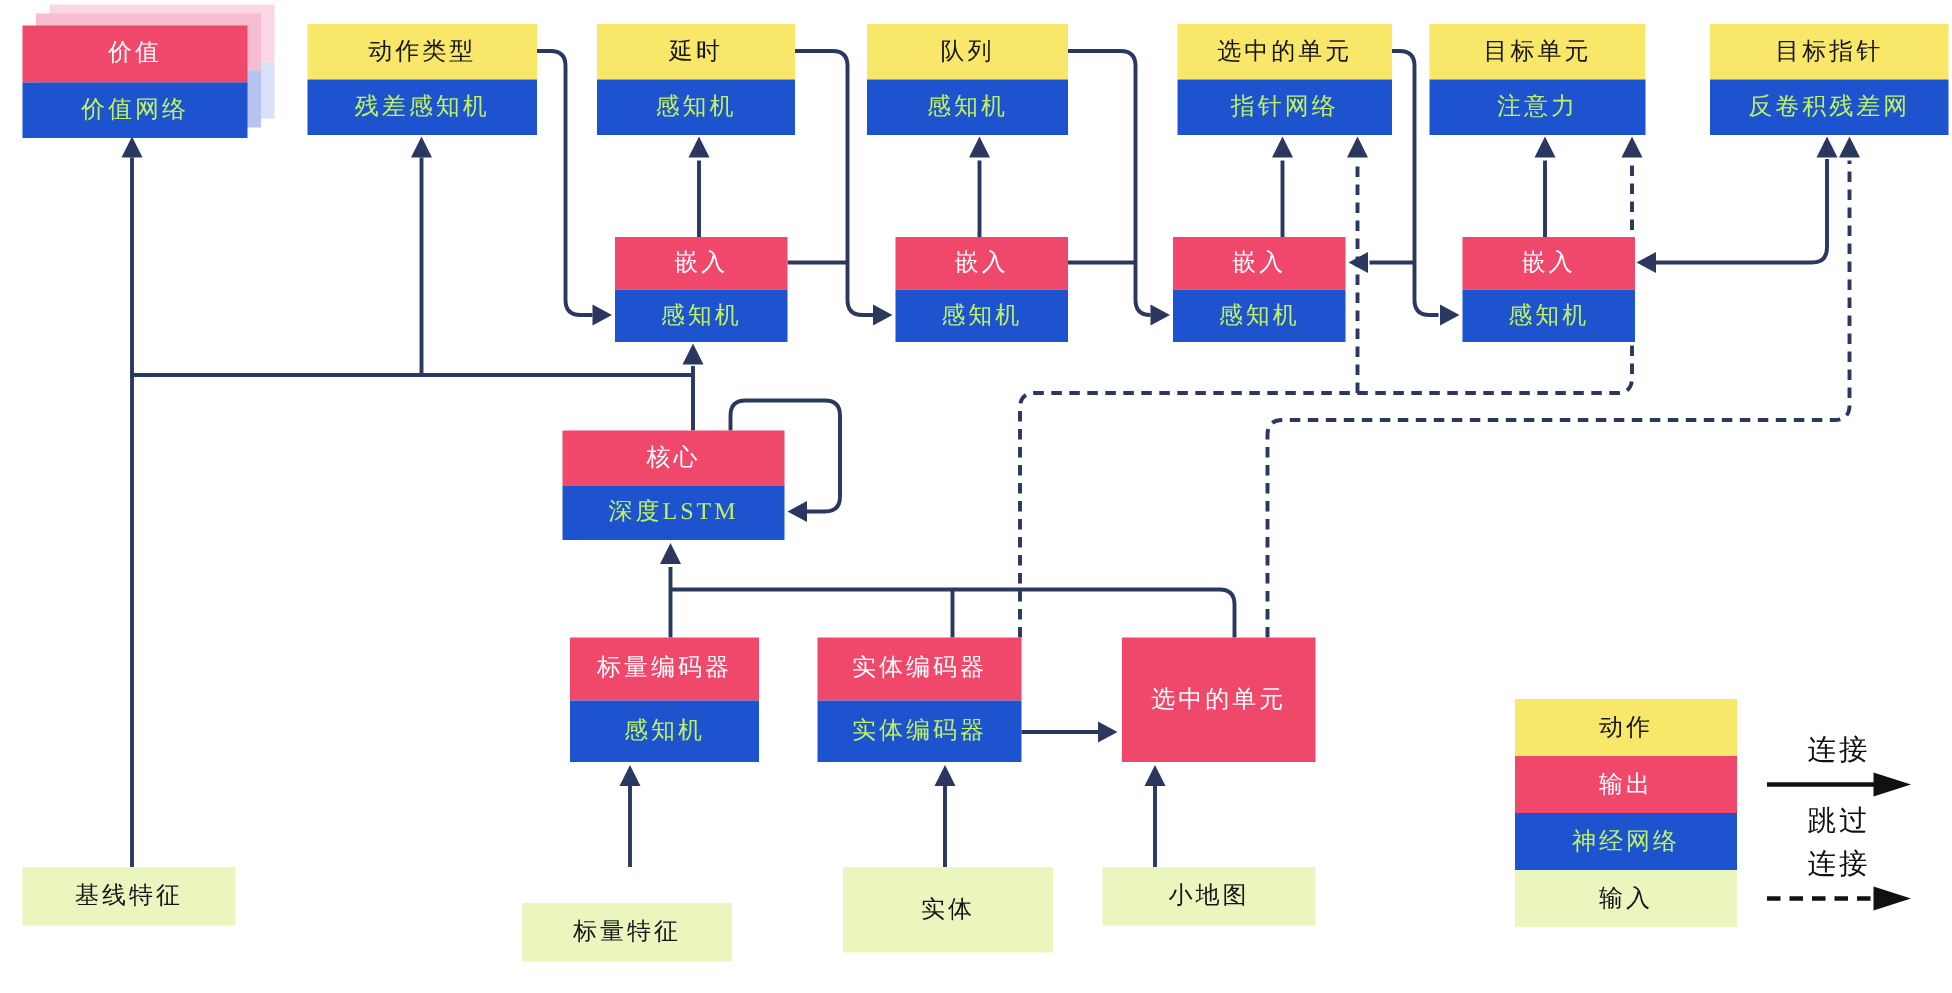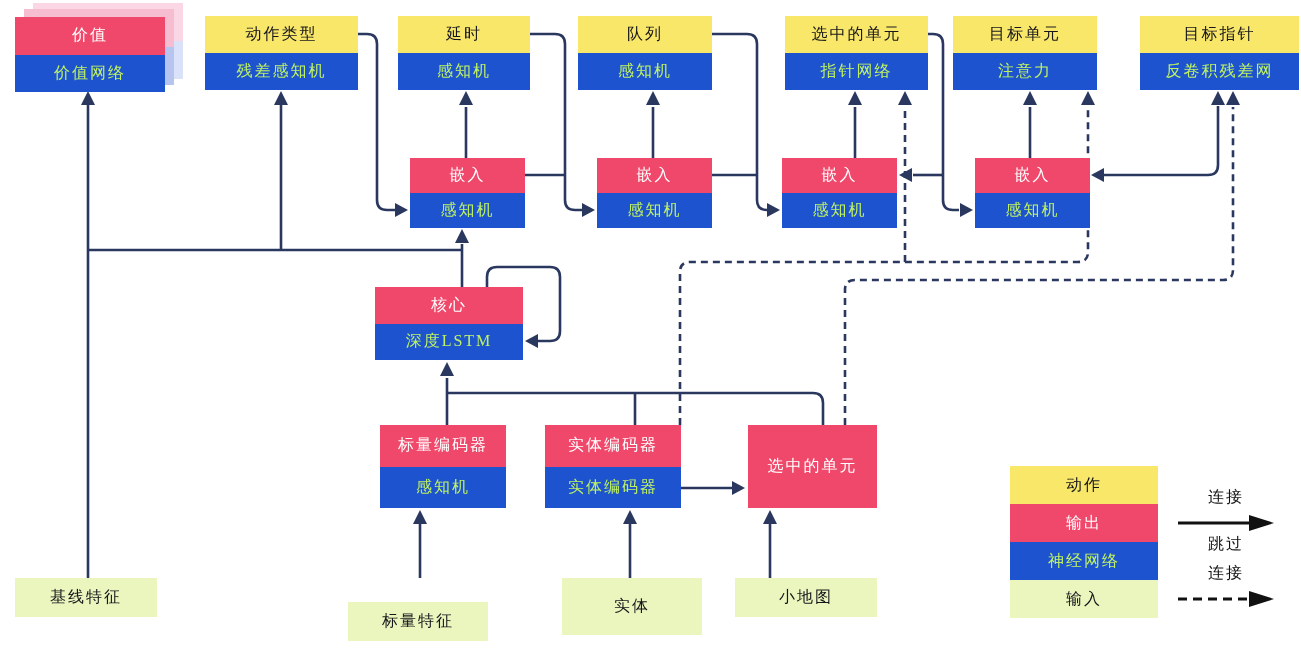--- a/index.html
+++ b/index.html
@@ -8,21 +8,21 @@
   svg.wires{position:absolute;left:0;top:0;z-index:1;}
   .node{position:absolute;z-index:3;display:flex;flex-direction:column;text-align:center;
         letter-spacing:2px;}
   .node .cell{flex:1;display:flex;align-items:center;justify-content:center;font-size:16px;}
   .cell.yellow{background:#F9E76A;color:#15151a;}
   .cell.pink{background:#F0486B;color:#ffffff;}
   .cell.blue{background:#1D53CE;color:#bef264;}
   .cell.green{background:#EAF6BE;color:#15151a;}
   .shadow{position:absolute;z-index:2;display:flex;flex-direction:column;}
   .shadow .s{flex:1;}
-  .lab{position:absolute;z-index:3;color:#111111;font-size:16px;letter-spacing:2px;text-align:center;}
+  .lab{position:absolute;z-index:3;color:#111111;font-size:19px;letter-spacing:2px;text-align:center;}
 </style>
 </head>
 <body>
 
 <div id="stage">
 
   <svg class="wires" width="1301" height="662" viewBox="0 0 1301 662">
     <g stroke="#2A3860" stroke-width="2.6" fill="none">
 
       <path d="M 88 578 V 105"></path>

